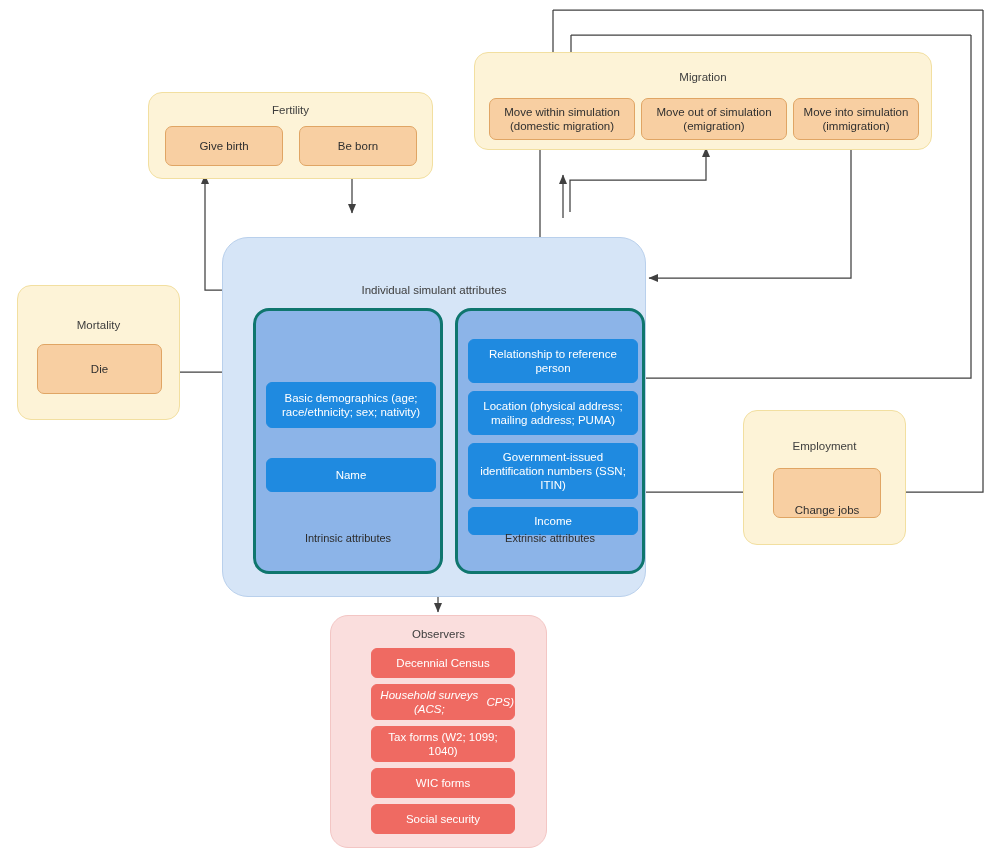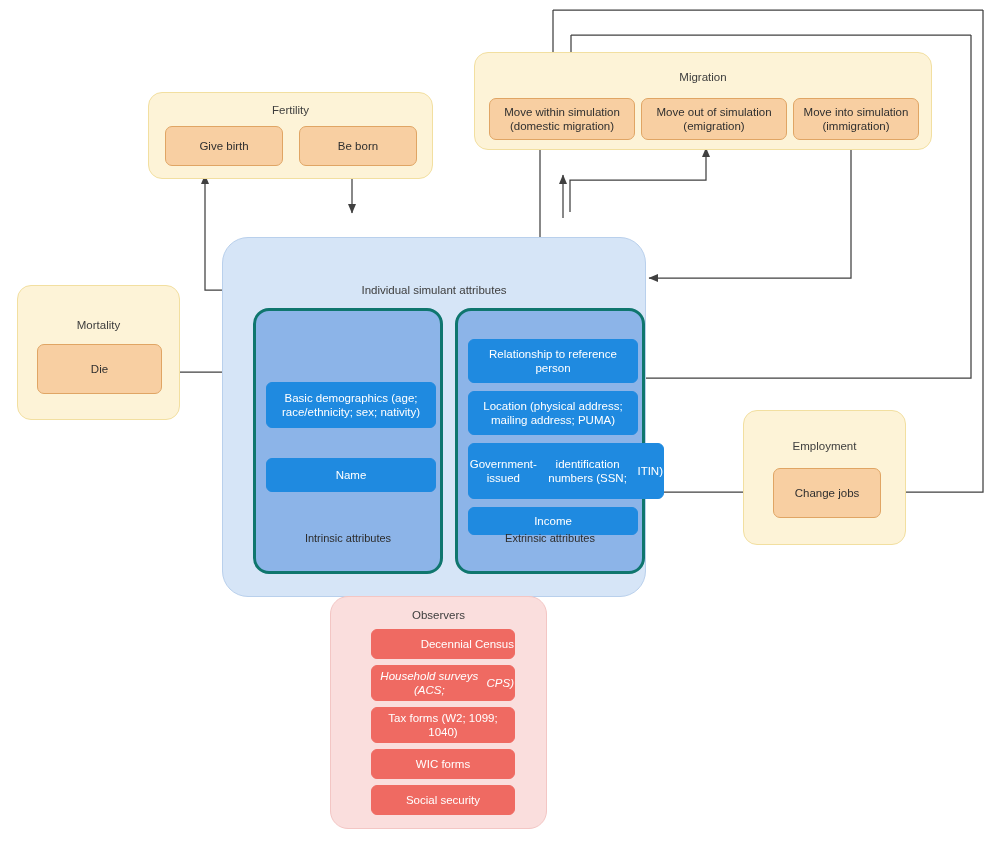--- a/index.html
+++ b/index.html
@@ -106,21 +106,21 @@
 
   <div class="group g-yellow" style="left:17px;top:285px;width:163px;height:135px;">
     <div class="group-title" style="top:33px;">Mortality</div>
     <div class="node n-orange" style="left:19px;top:58px;width:125px;height:50px;">
       <span>Die</span>
     </div>
   </div>
 
   <div class="group g-yellow" style="left:743px;top:410px;width:163px;height:135px;">
     <div class="group-title" style="top:29px;">Employment</div>
-    <div class="node n-orange" style="left:29px;top:57px;width:108px;height:50px;">
+    <div class="node n-orange" style="left:29px;top:57px;width:108px;height:50px;align-items:flex-end;">
       <span>Change jobs</span>
     </div>
   </div>
 
   <div class="group g-blue" style="left:222px;top:218px;width:424px;height:360px;">
     <div class="group-title" style="top:46px;font-size:11.5px;">Individual simulant attributes</div>
 
     <div class="group g-blue-inner" style="left:30px;top:70px;width:190px;height:266px;">
       <div class="node n-blue" style="left:10px;top:71px;width:170px;height:46px;flex-direction:column;">
         <span>Basic demographics (age;</span>
@@ -134,35 +134,35 @@
 
     <div class="group g-blue-inner" style="left:232px;top:70px;width:190px;height:266px;">
       <div class="node n-blue" style="left:10px;top:28px;width:170px;height:44px;flex-direction:column;">
         <span>Relationship to reference</span>
         <span>person</span>
       </div>
       <div class="node n-blue" style="left:10px;top:80px;width:170px;height:44px;flex-direction:column;">
         <span>Location (physical address;</span>
         <span>mailing address; PUMA)</span>
       </div>
-      <div class="node n-blue" style="left:10px;top:132px;width:196px;height:56px;flex-direction:row;">
+      <div class="node n-blue" style="left:10px;top:132px;width:170px;height:56px;flex-direction:column;">
         <span>Government-issued</span>
         <span>identification numbers (SSN;</span>
         <span>ITIN)</span>
       </div>
       <div class="node n-blue" style="left:10px;top:196px;width:170px;height:28px;">
         <span>Income</span>
       </div>
       <div class="sub-label" style="top:221px;">Extrinsic attributes</div>
     </div>
   </div>
 
-  <div class="group g-red" style="left:330px;top:596px;width:217px;height:233px;">
+  <div class="group g-red" style="left:330px;top:615px;width:217px;height:233px;">
     <div class="group-title" style="top:12px;">Observers</div>
-    <div class="node n-red" style="left:40px;top:32px;width:144px;height:30px;justify-content:flex-end;">
+    <div class="node n-red" style="left:40px;top:32px;width:144px;height:30px;">
       <span>Decennial Census</span>
     </div>
     <div class="node n-red" style="left:40px;top:68px;width:144px;height:36px;flex-direction:row;font-style:italic;">
       <span>Household surveys (ACS;</span>
       <span>CPS)</span>
     </div>
     <div class="node n-red" style="left:40px;top:110px;width:144px;height:36px;flex-direction:column;">
       <span>Tax forms (W2; 1099;</span>
       <span>1040)</span>
     </div>

